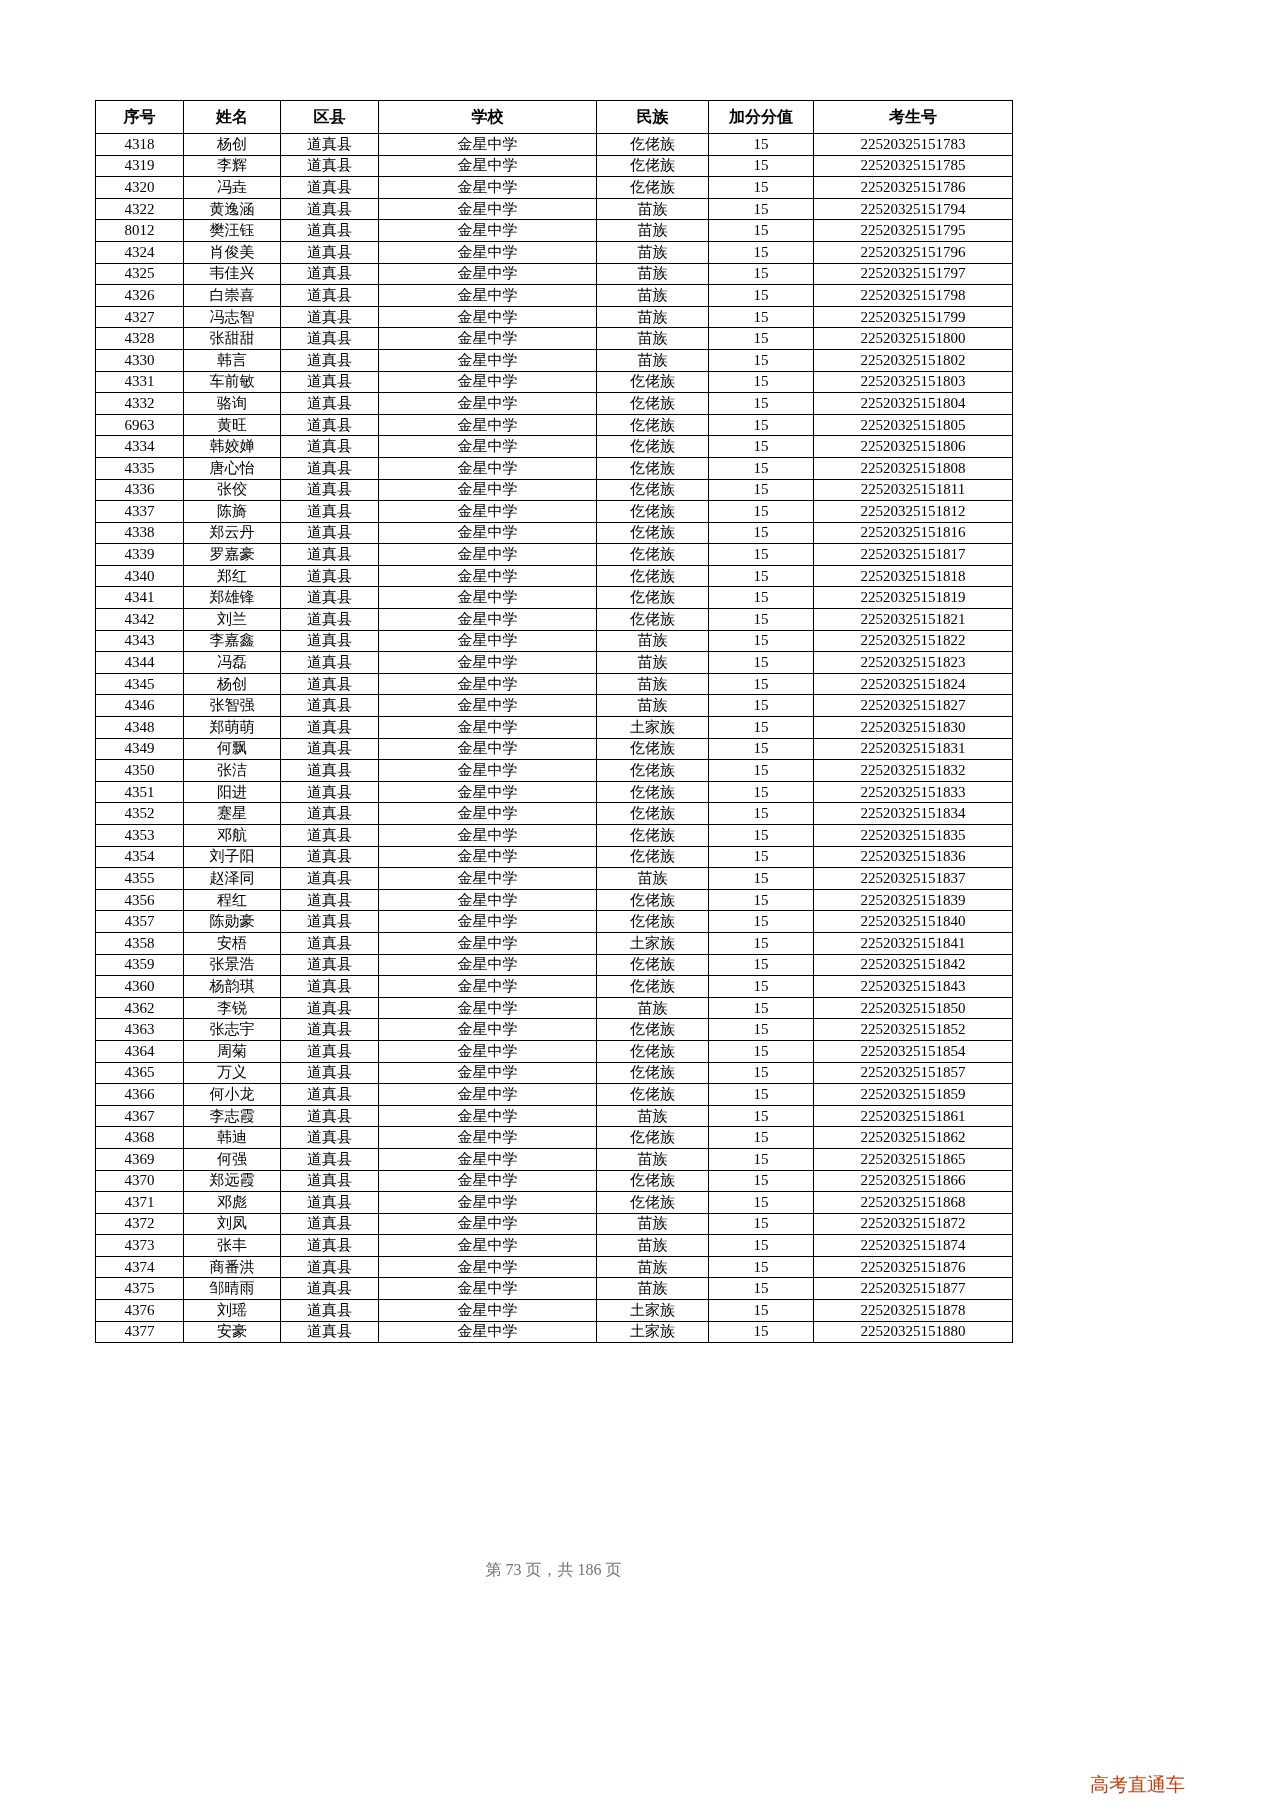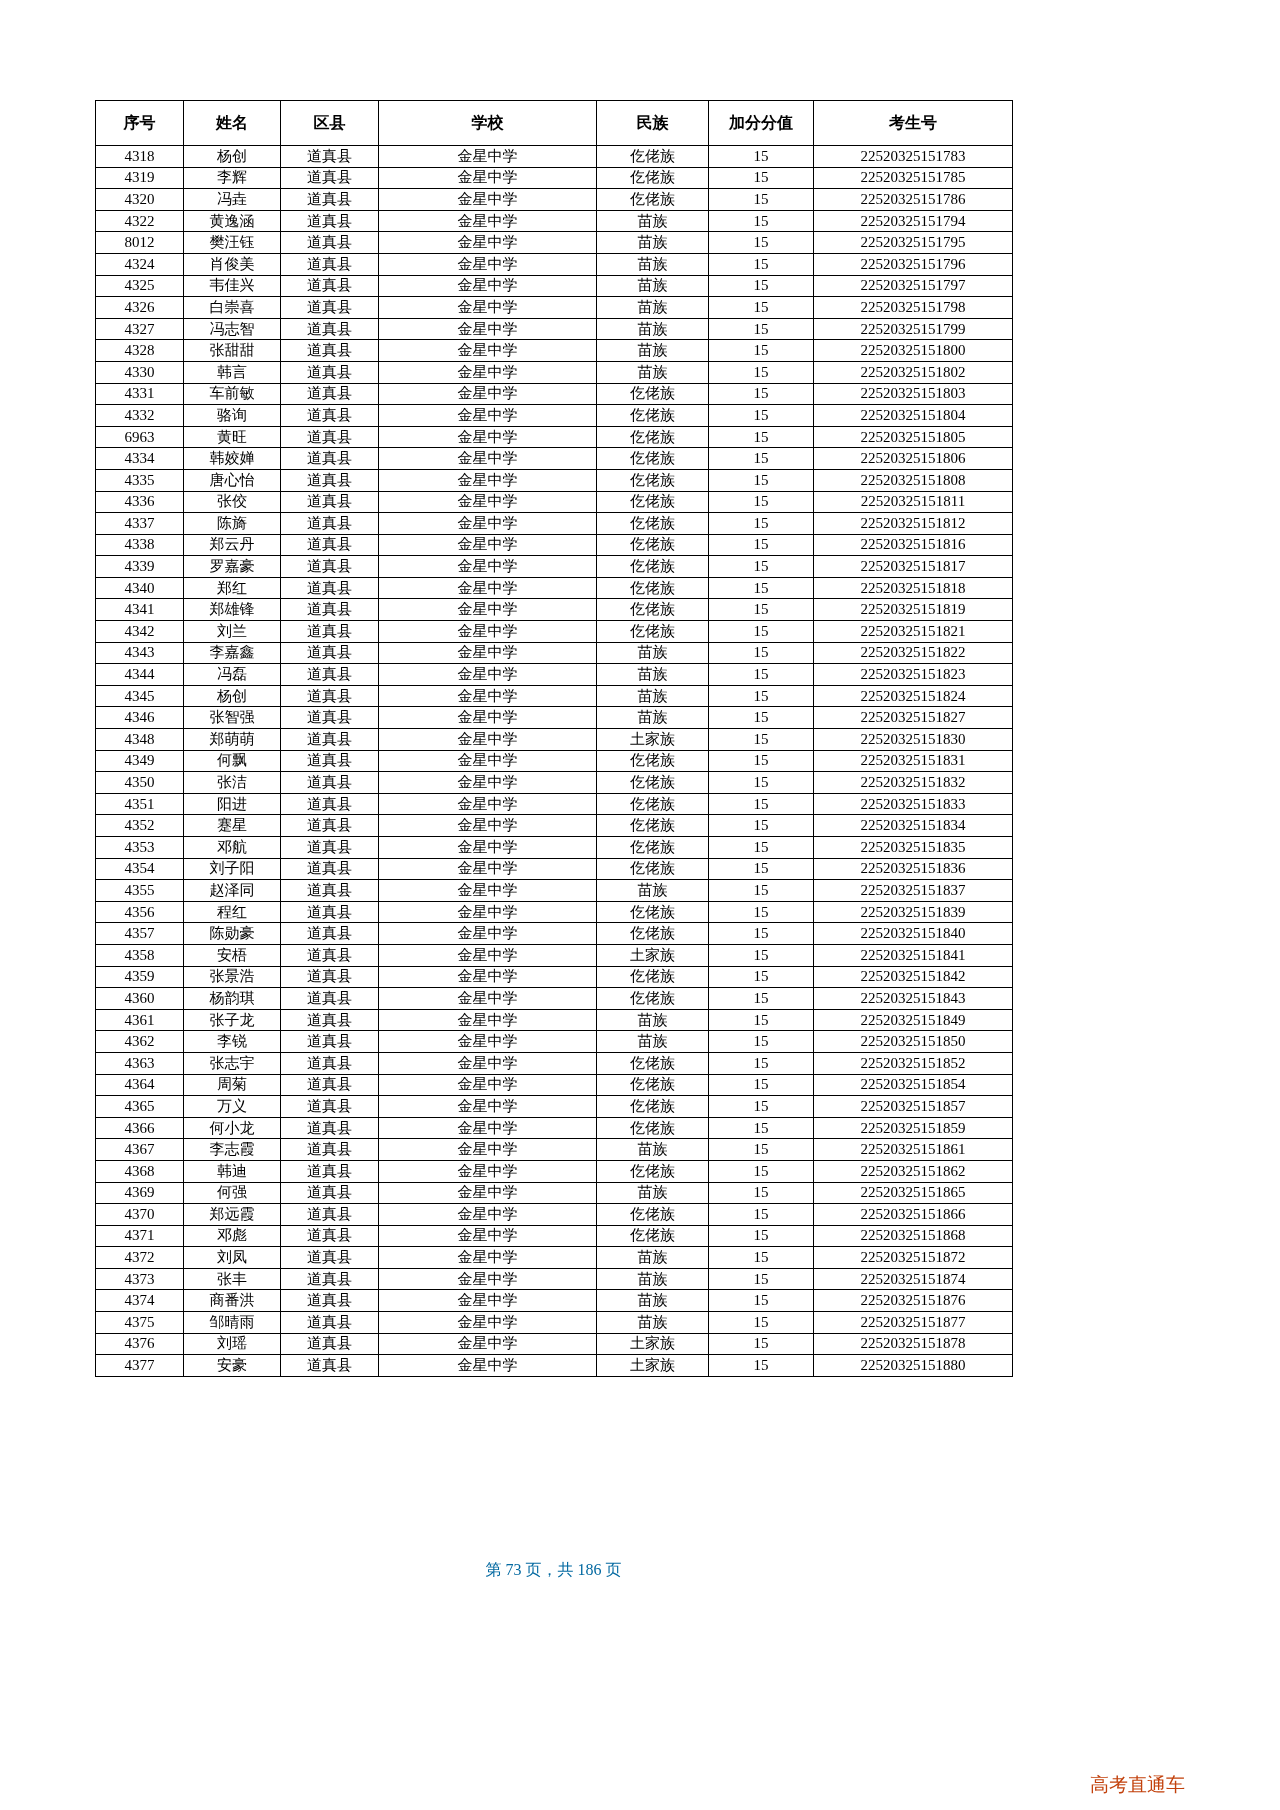--- a/index.html
+++ b/index.html
@@ -25,21 +25,21 @@
   table.roster th, table.roster td {
     border: 1px solid #000000;
     text-align: center;
     vertical-align: middle;
     padding: 0;
     line-height: 1;
     overflow: hidden;
     white-space: nowrap;
   }
   table.roster th {
-    height: 45px;
+    height: 33px;
     font-size: 16px;
     font-weight: bold;
   }
   table.roster td {
     height: 21.6px;
     font-size: 15px;
     font-weight: normal;
   }
   .c0 { width: 88px; }
   .c1 { width: 97px; }
@@ -48,21 +48,21 @@
   .c4 { width: 112px; }
   .c5 { width: 105px; }
   .c6 { width: 199px; }
   .footer {
     position: absolute;
     top: 1560px;
     left: 95px;
     width: 917px;
     text-align: center;
     font-size: 16px;
-    color: #0369a1;
+    color: #737373;
   }
   .watermark {
     position: absolute;
     right: 95px;
     top: 1772px;
     font-size: 19px;
     color: #c2410c;
     font-family: "Liberation Sans", "DejaVu Sans", sans-serif;
   }
 </style>
@@ -447,29 +447,20 @@
         <tr>
           <td>4360</td>
           <td>杨韵琪</td>
           <td>道真县</td>
           <td>金星中学</td>
           <td>仡佬族</td>
           <td>15</td>
           <td>22520325151843</td>
         </tr>
         <tr>
-          <td>4361</td>
-          <td>张子龙</td>
-          <td>道真县</td>
-          <td>金星中学</td>
-          <td>苗族</td>
-          <td>15</td>
-          <td>22520325151849</td>
-        </tr>
-        <tr>
           <td>4362</td>
           <td>李锐</td>
           <td>道真县</td>
           <td>金星中学</td>
           <td>苗族</td>
           <td>15</td>
           <td>22520325151850</td>
         </tr>
         <tr>
           <td>4363</td>

